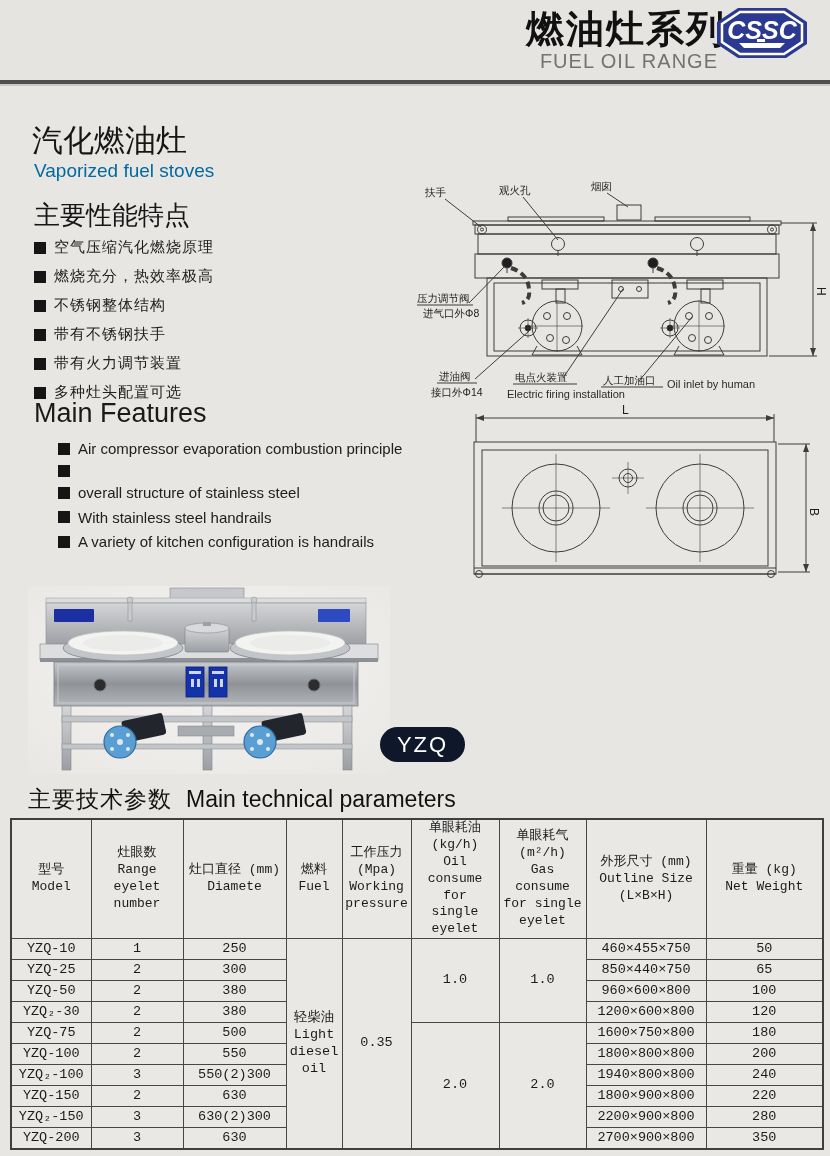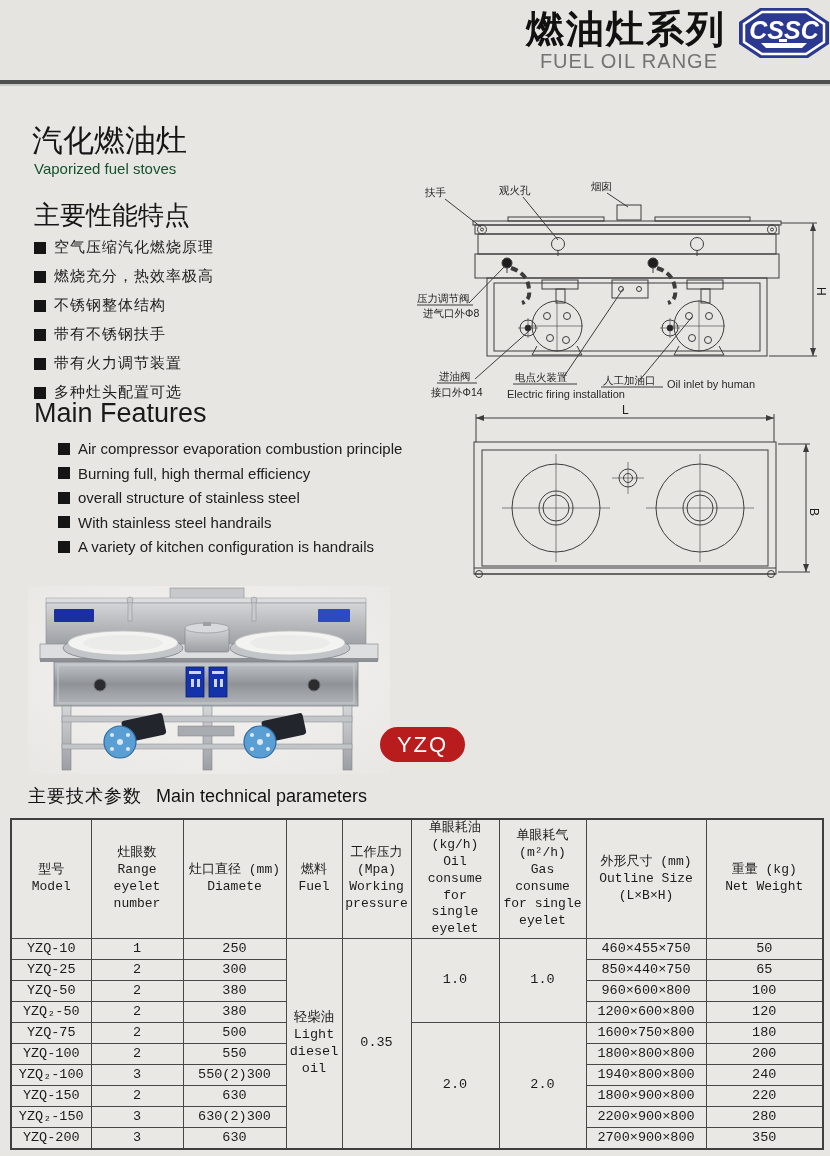--- a/index.html
+++ b/index.html
@@ -6,46 +6,46 @@
   body{
     width:830px;height:1156px;position:relative;overflow:hidden;
     background:#e7e6e3;color:#1c1c1c;
     font-family:"Liberation Sans", sans-serif;
   }
   .abs{position:absolute;}
   
   .top-banner{top:0;left:0;width:830px;height:80px;background:#e5e4e1;}
   .page-title-cn{top:4px;right:104px;font-size:38px;font-weight:bold;letter-spacing:2px;color:#111;}
   .page-title-en{top:50px;right:112px;font-size:20px;letter-spacing:1px;color:#737373;}
-  .cssc-logo{top:8px;right:1px;width:90px;height:50px;}
+  .cssc-logo{top:8px;right:23px;width:90px;height:50px;}
   .header-divider{top:80px;left:0;width:830px;height:4px;background:#4e4e4e;border-bottom:2px solid #c9c8c5;}
   
   .product-title-cn{left:32px;top:120px;font-size:31px;color:#161616;}
-  .product-title-en{left:34px;top:160px;font-size:15px;color:#14532d;}
+  .product-title-en{left:34px;top:160px;font-size:19px;color:#0369a1;}
   .sec-heading-cn{left:34px;top:198px;font-size:26px;color:#161616;}
   .sec-heading-en{left:34px;top:398px;font-size:27px;color:#1a1a1a;}
   ul.features{list-style:none;margin:0;padding:0;}
   .features-cn{left:34px;top:238px;width:370px;}
   .features-en{left:34px;top:440px;width:390px;}
   ul.features li{font-size:15px;color:#202020;display:flex;align-items:center;}
   .features-cn li{margin-bottom:10px;letter-spacing:1px;}
   .features-en li{margin-bottom:7.5px;margin-left:24px;}
   .bullet{display:inline-block;width:12px;height:12px;background:#151515;margin-right:8px;flex:0 0 12px;}
   
   .photo{left:28px;top:586px;width:362px;height:188px;}
-  .yzq-badge{left:380px;top:727px;width:85px;height:35px;border-radius:18px;background:#b91c1c;
+  .yzq-badge{left:380px;top:727px;width:85px;height:35px;border-radius:18px;background:#0f172a;
     color:#fff;font-size:22px;display:flex;align-items:center;justify-content:center;letter-spacing:2px;}
   
   .diagram-front{left:415px;top:176px;width:415px;height:228px;}
   .diagram-plan{left:452px;top:402px;width:378px;height:200px;}
   .diag-label{font-size:10.5px;fill:#1e1e1e;}
   .diag-label-en{font-size:11px;fill:#2a2a2a;}
   .dim-label{font-size:12px;fill:#1e1e1e;}
   
-  .table-title{left:28px;top:784px;font-size:18px;color:#111;}
+  .table-title{left:28px;top:784px;font-size:23px;color:#111;}
   .table-title .cn{letter-spacing:1px;margin-right:14px;}
   table.params{position:absolute;left:10px;top:818px;width:812px;border-collapse:collapse;
     font-family:"Liberation Mono", monospace;table-layout:fixed;}
   table.params th, table.params td{
     border:1px solid #474747;text-align:center;vertical-align:middle;
     font-weight:normal;color:#1b1b1b;padding:0 2px;background:#e9e8e5;}
   table.params th{height:96px;font-size:13px;line-height:1.3;white-space:pre-line;}
   table.params td{height:20px;font-size:13.5px;white-space:pre-line;line-height:1.25;}
   table.params{border:2px solid #3f3f3f;}
 </style>
@@ -98,21 +98,20 @@
 </ul>
 
 <div class="abs sec-heading-en">Main Features</div>
 <ul class="abs features features-en">
   <li>
       <span class="bullet"></span>
       <span>Air compressor evaporation combustion principle</span>
     </li>
   <li>
       <span class="bullet"></span>
-      <span>Burning full, high thermal efficiency</span>
     </li>
   <li>
       <span class="bullet"></span>
       <span>overall structure of stainless steel</span>
     </li>
   <li>
       <span class="bullet"></span>
       <span>With stainless steel handrails</span>
     </li>
   <li>
@@ -419,21 +418,21 @@
     <td>65</td>
   </tr>
   <tr>
     <td>YZQ-50</td>
     <td>2</td>
     <td>380</td>
     <td>960×600×800</td>
     <td>100</td>
   </tr>
   <tr>
-    <td>YZQ₂-50</td>
+    <td>YZQ₂-30</td>
     <td>2</td>
     <td>380</td>
     <td>1200×600×800</td>
     <td>120</td>
   </tr>
   <tr>
     <td>YZQ-75</td>
     <td>2</td>
     <td>500</td>
     <td rowspan="6">2.0</td>

